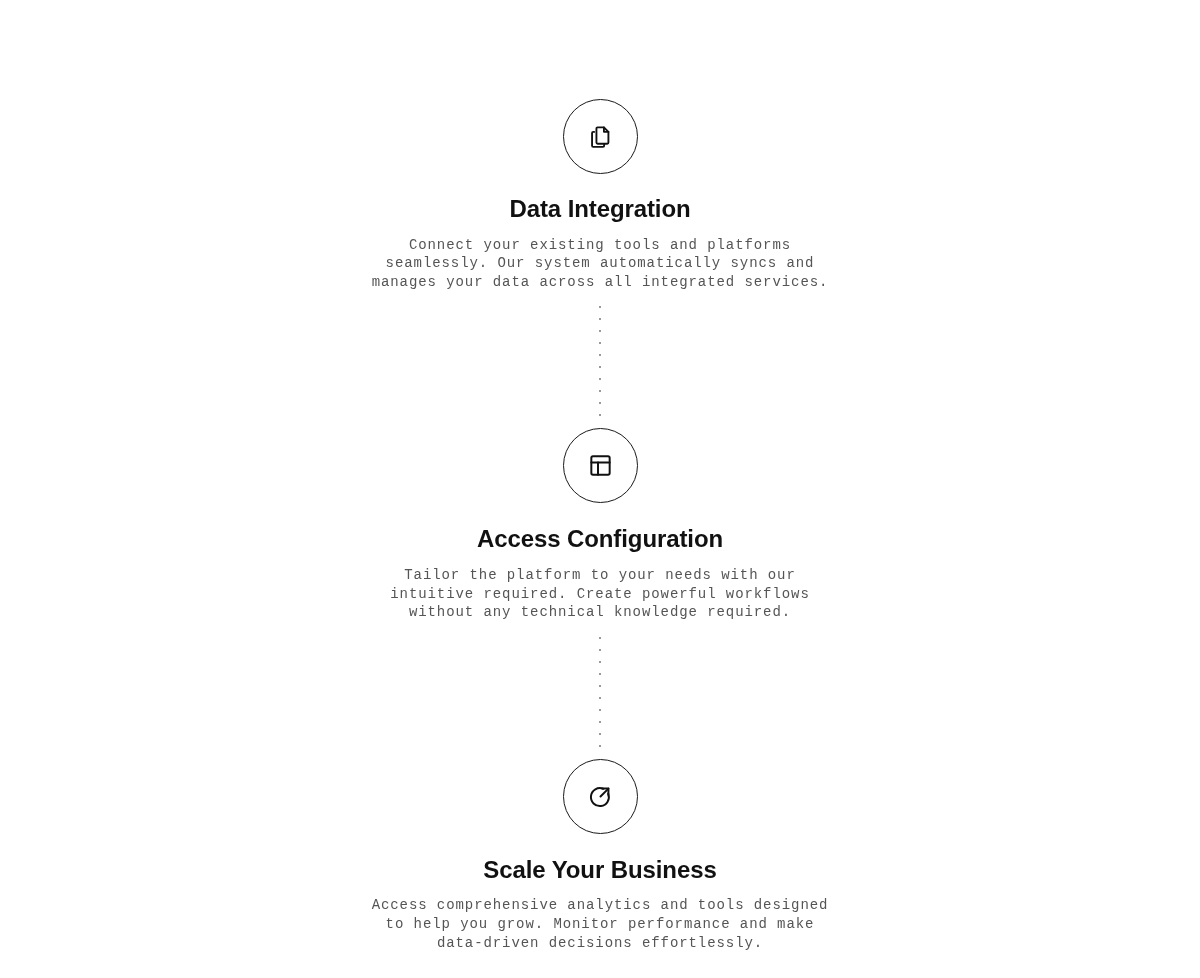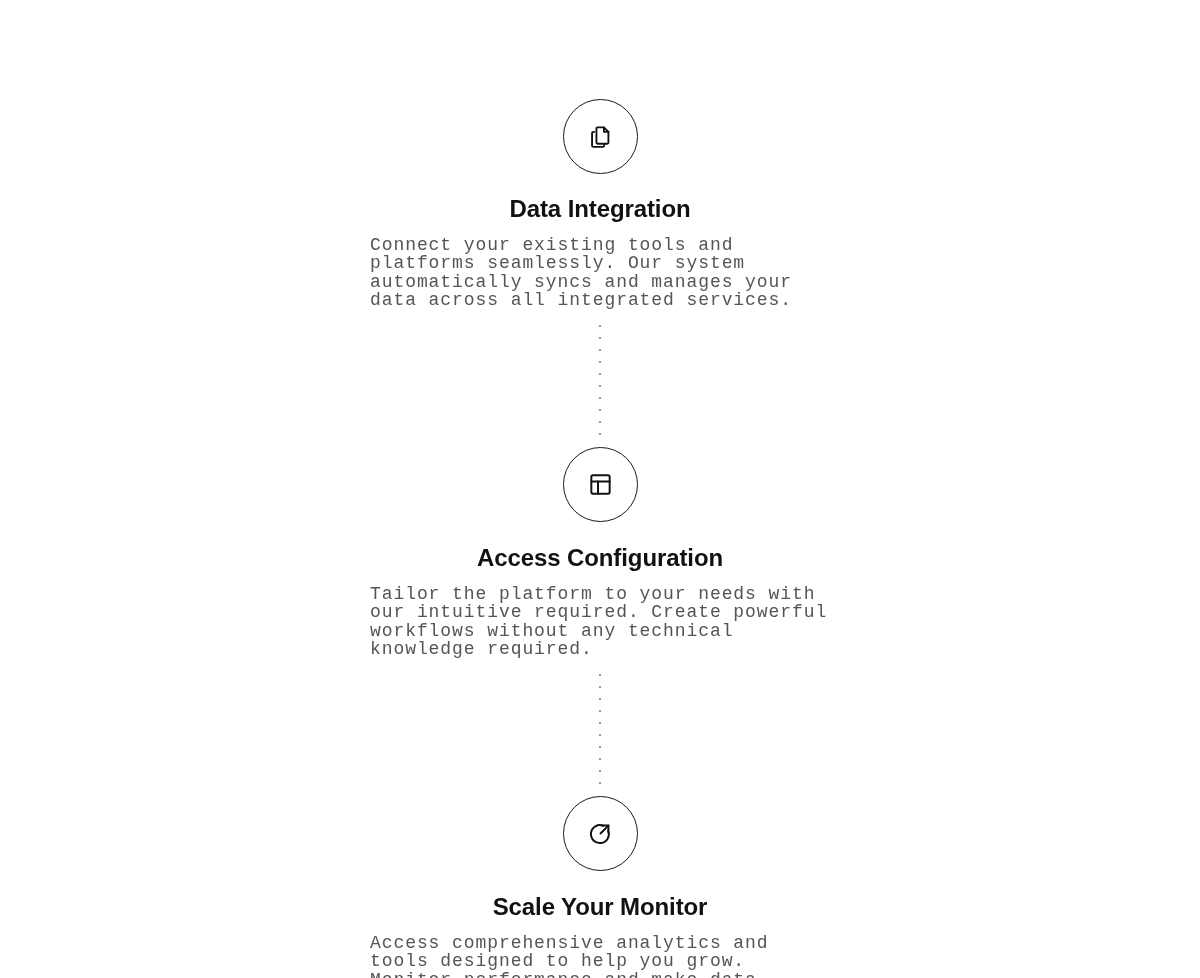--- a/index.html
+++ b/index.html
@@ -66,24 +66,25 @@
     letter-spacing: -0.1px;
     color: #111111;
     text-align: center;
   }
 
   .step-desc {
     margin: 0;
     padding-top: 13px;
     width: 460px;
     font-family: "Liberation Mono", monospace;
-    font-size: 18px;
+    font-size: 14px;
     line-height: 18.6px;
     letter-spacing: 0.92px;
     color: #555555;
+    text-align: center;
   }
 
   .connector {
     width: 4px;
     height: 110px;
     margin: 15px 0 12px 0;
     background-image: linear-gradient(to bottom, #9a9a9a 0px, #9a9a9a 2px, rgba(255,255,255,0) 2px, rgba(255,255,255,0) 12px);
     background-size: 2px 12px;
     background-repeat: repeat-y;
     background-position: center top;
@@ -133,18 +134,18 @@
     <div class="step step-3">
       <div class="icon-circle">
         <span>
           <svg width="25" height="25" viewBox="0 0 24 24" fill="none" stroke="#111111" stroke-width="1.9" stroke-linecap="round" stroke-linejoin="round">
             <path d="M14.6 4.6a8.6 8.6 0 1 0 4.8 4.8"></path>
             <path d="M12 12l7.6-7.6"></path>
             <path d="M13.6 4.4h6v6"></path>
           </svg>
         </span>
       </div>
-      <h2 class="step-title">Scale Your Monitor</h2>
+      <h2 class="step-title">Scale Your Business</h2>
       <p class="step-desc">Access comprehensive analytics and tools designed to help you grow. Monitor performance and make data-driven decisions effortlessly.</p>
     </div>
 
   </div>
 </div>
 
 </body></html>

